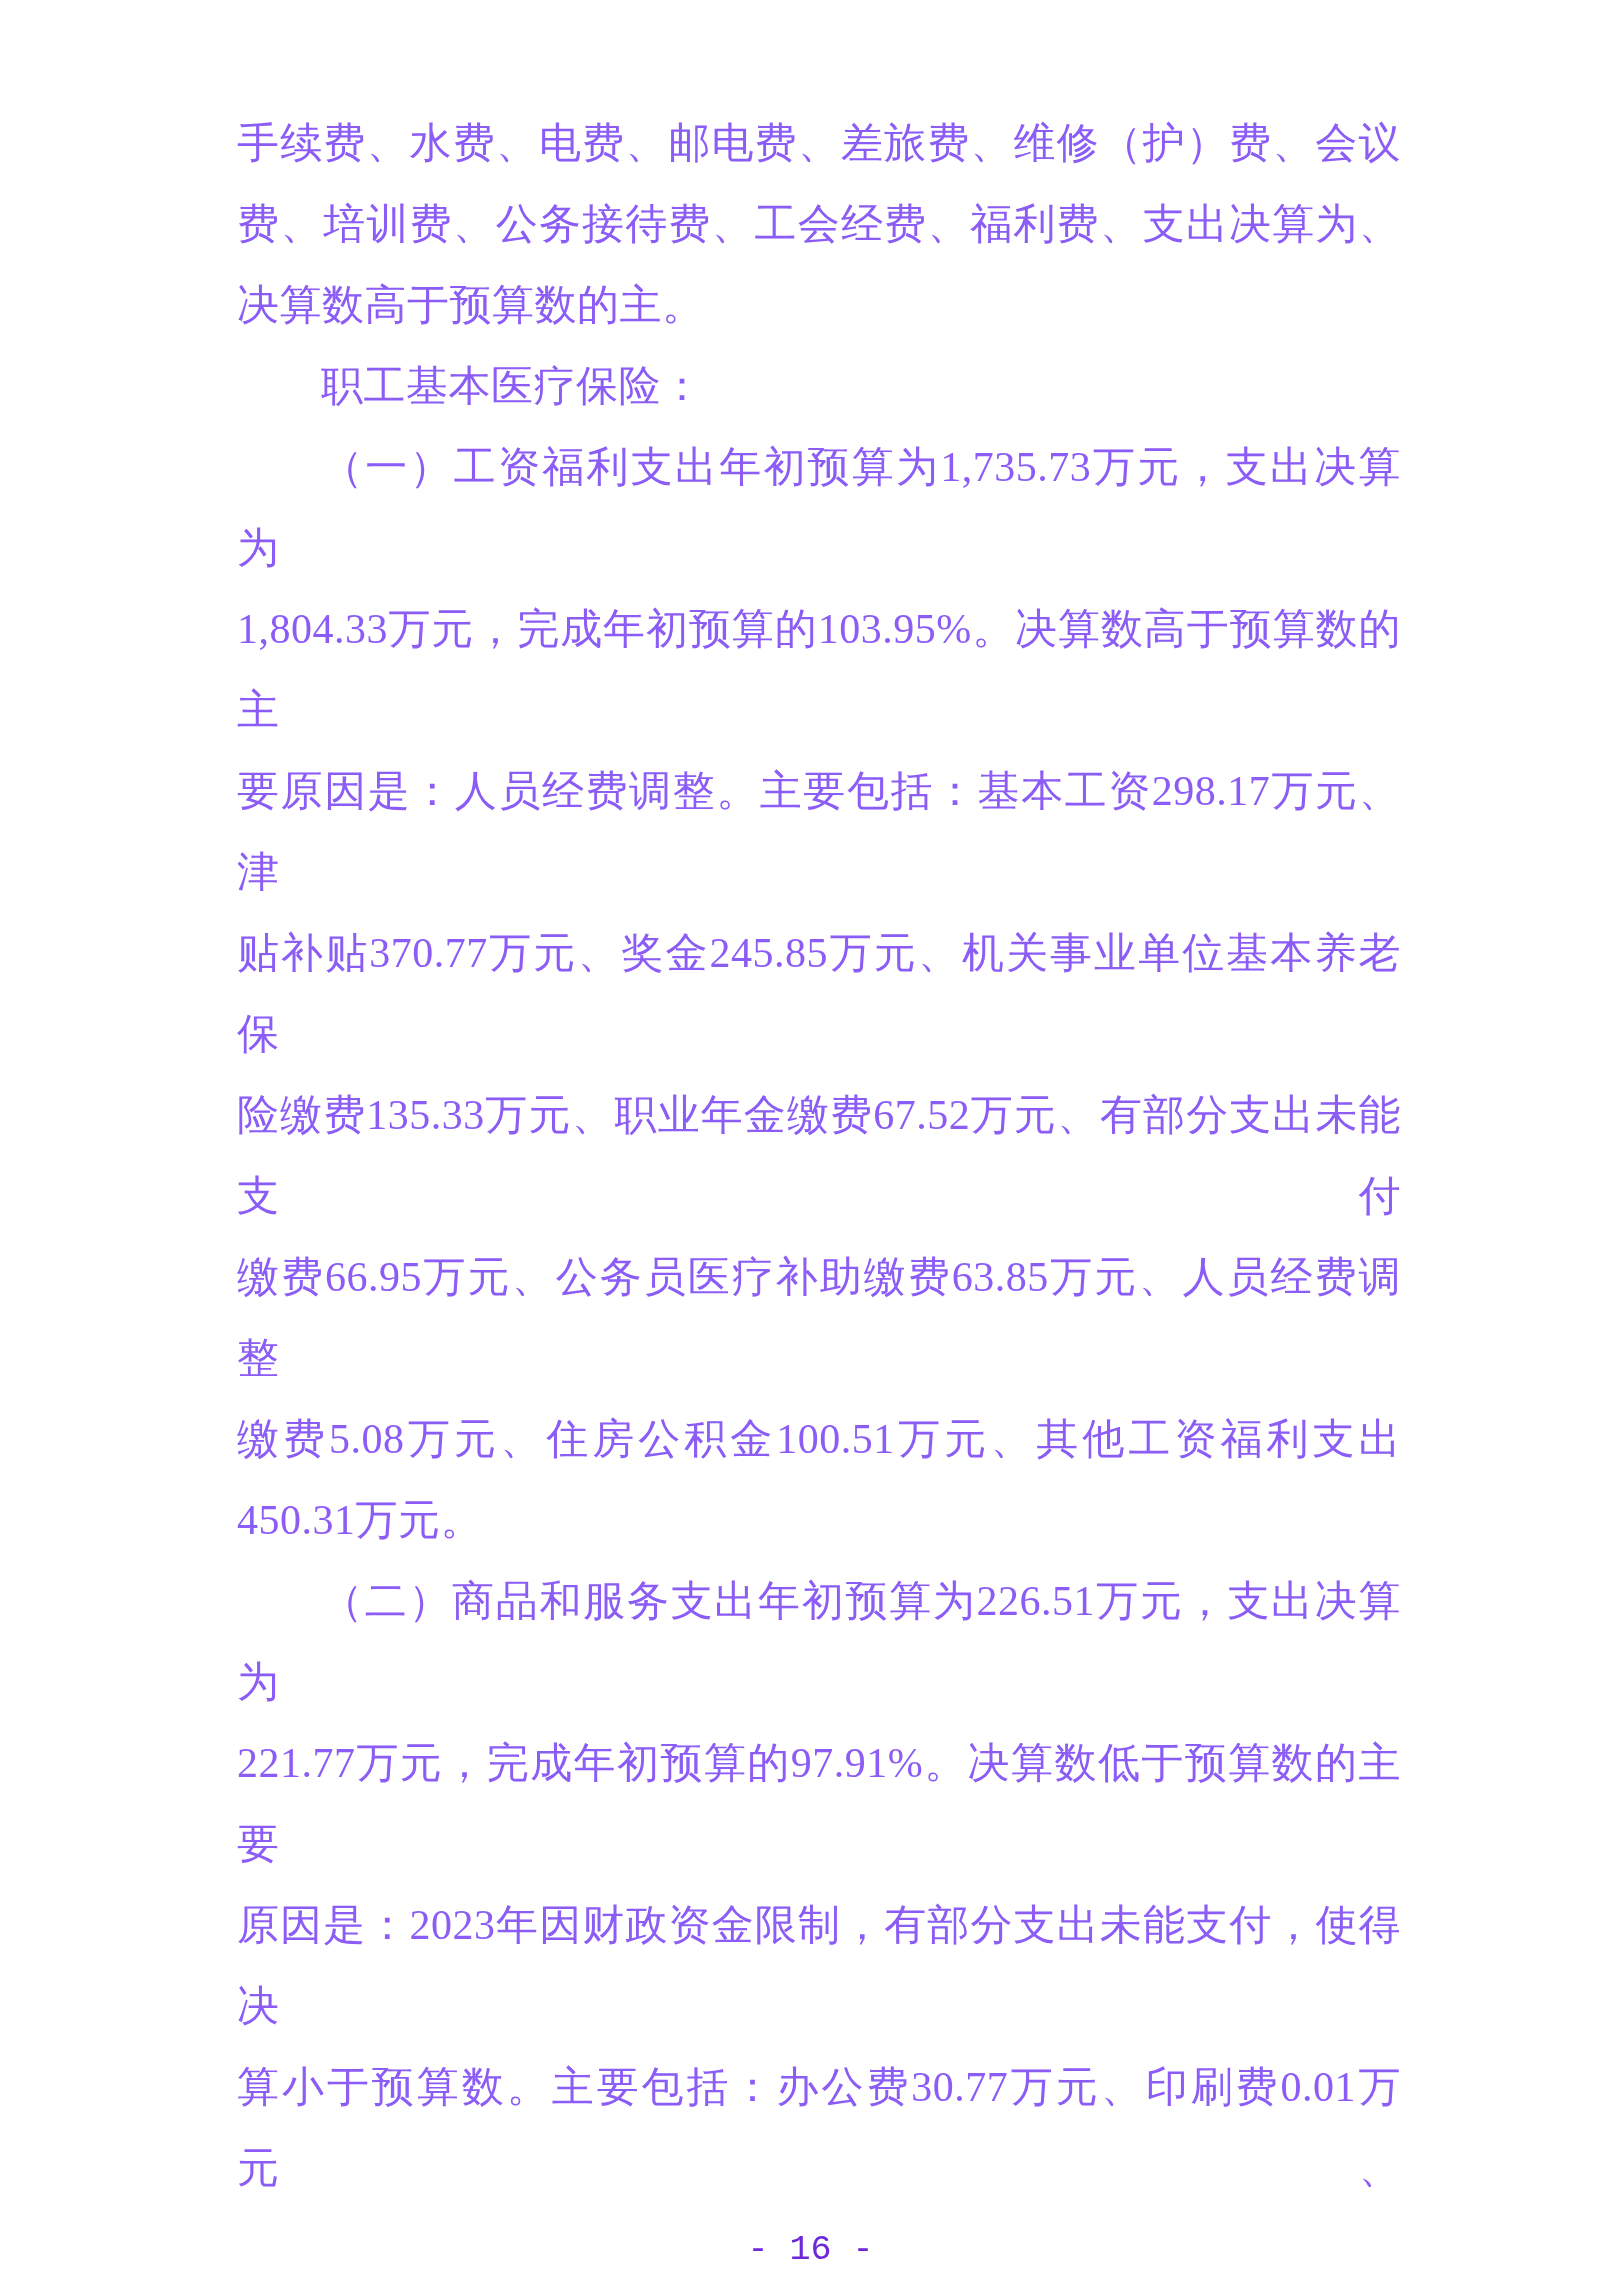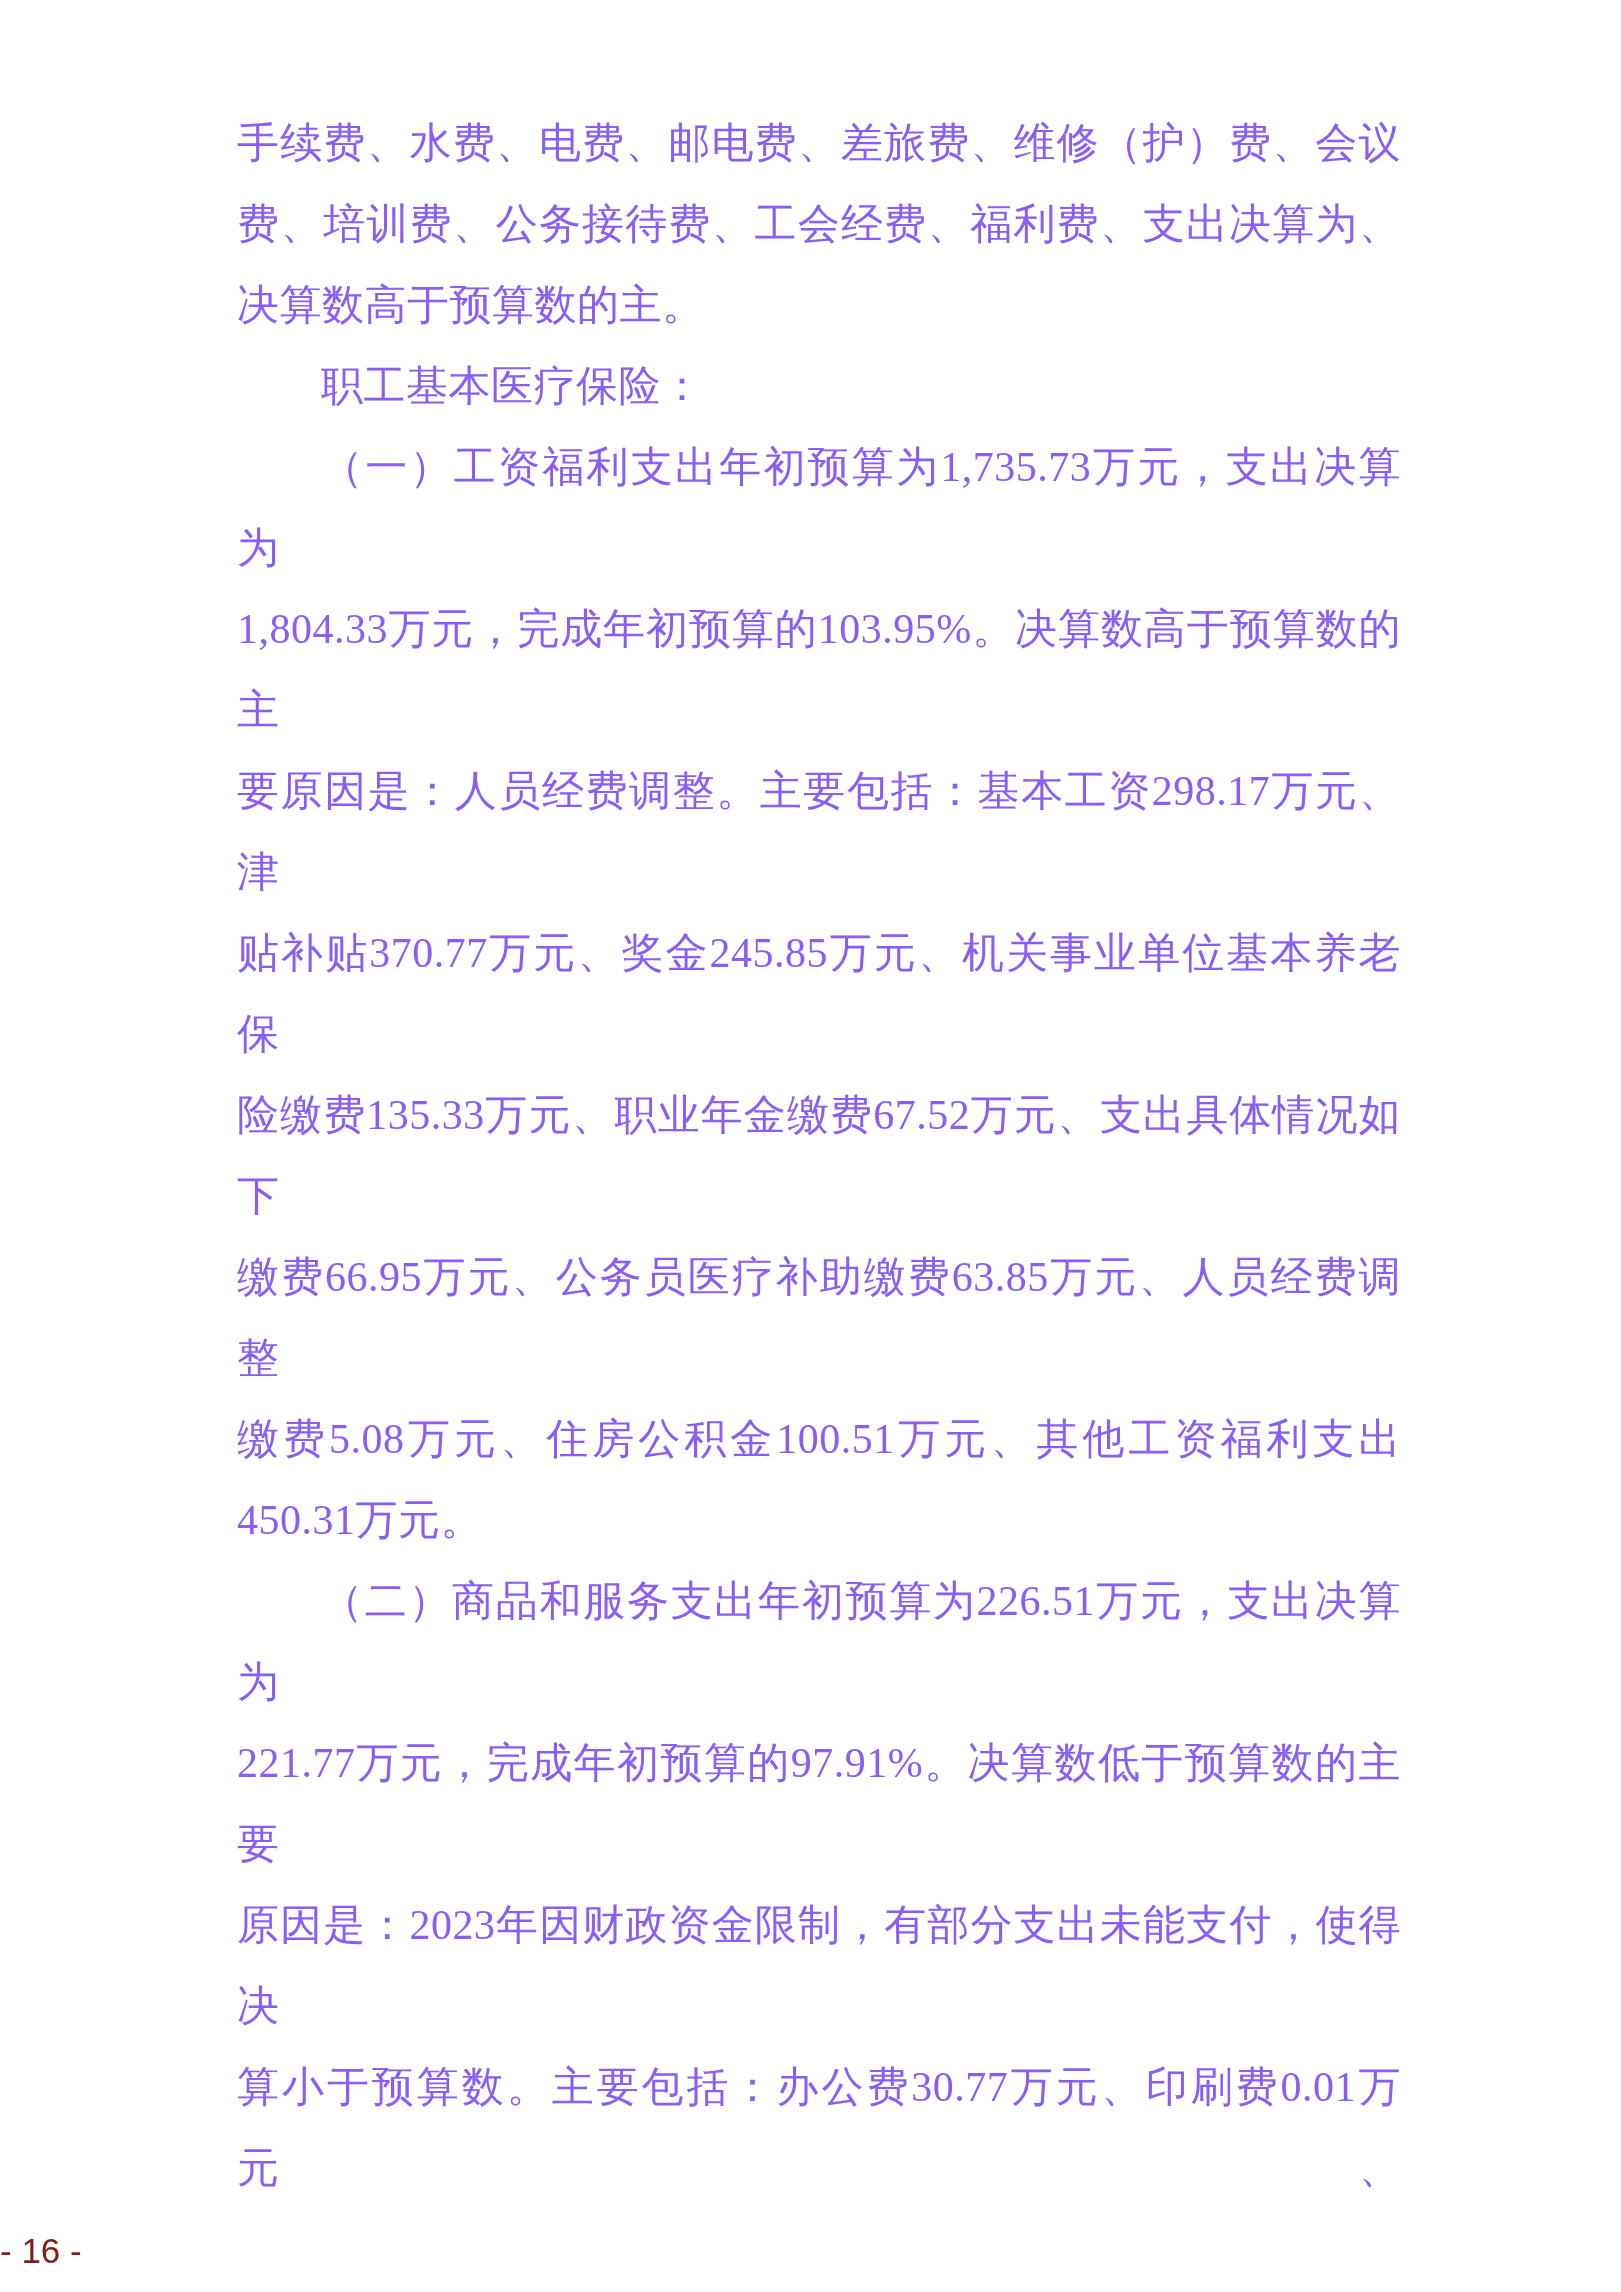--- a/index.html
+++ b/index.html
@@ -35,41 +35,41 @@
     text-align-last: left;
   }
   .line.indent {
     text-indent: 2em;
   }
   .footer {
     position: absolute;
     top: 2233px;
     left: 0;
     width: 100%;
-    text-align: left;
-    font-family: Liberation Sans, sans-serif;
+    text-align: center;
+    font-family: Liberation Mono, monospace;
     font-size: 35px;
     line-height: 35px;
-    color: #7f1d1d;
+    color: #6d28d9;
   }
 </style>
 </head>
 <body>
 
 <div class="page">
   <div class="content" id="doc-body">
       <div class="line">手续费、水费、电费、邮电费、差旅费、维修（护）费、会议</div>
       <div class="line">费、培训费、公务接待费、工会经费、福利费、支出决算为、</div>
       <div class="line last">决算数高于预算数的主。</div>
       <div class="line indent last">职工基本医疗保险：</div>
       <div class="line indent">（一）工资福利支出年初预算为1,735.73万元，支出决算为</div>
       <div class="line">1,804.33万元，完成年初预算的103.95%。决算数高于预算数的主</div>
       <div class="line">要原因是：人员经费调整。主要包括：基本工资298.17万元、津</div>
       <div class="line">贴补贴370.77万元、奖金245.85万元、机关事业单位基本养老保</div>
-      <div class="line">险缴费135.33万元、职业年金缴费67.52万元、支出具体情况如下</div>
+      <div class="line">险缴费135.33万元、职业年金缴费67.52万元、有部分支出未能支付</div>
       <div class="line">缴费66.95万元、公务员医疗补助缴费63.85万元、人员经费调整</div>
       <div class="line">缴费5.08万元、住房公积金100.51万元、其他工资福利支出</div>
       <div class="line last">450.31万元。</div>
       <div class="line indent">（二）商品和服务支出年初预算为226.51万元，支出决算为</div>
       <div class="line">221.77万元，完成年初预算的97.91%。决算数低于预算数的主要</div>
       <div class="line">原因是：2023年因财政资金限制，有部分支出未能支付，使得决</div>
       <div class="line">算小于预算数。主要包括：办公费30.77万元、印刷费0.01万元、</div>
     </div>
   <div class="footer">- 16 -</div>
 </div>

